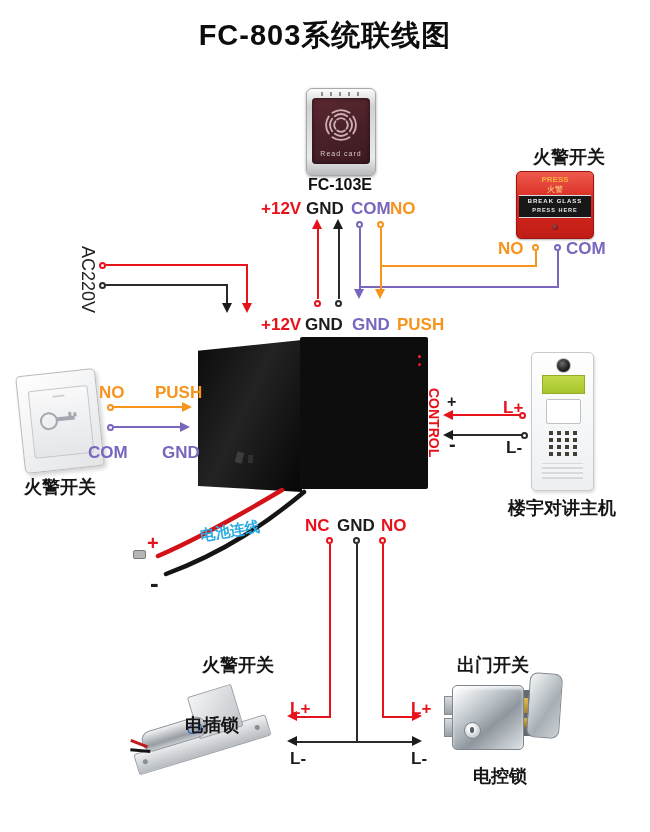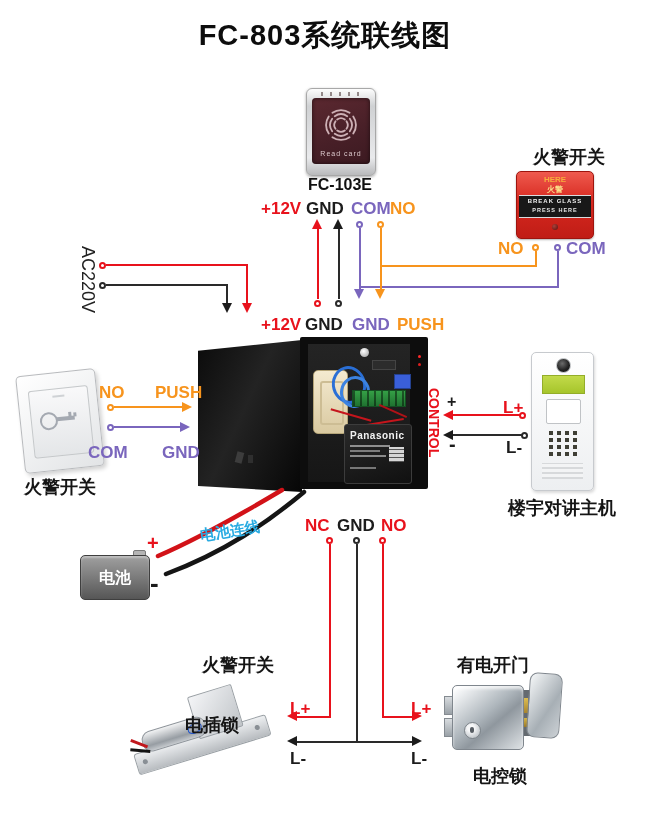--- a/index.html
+++ b/index.html
@@ -47,22 +47,22 @@
           <path d="M19.7,44.7 A18,18 0 0 0 40.3,44.7"></path>
       </svg>
       <div class="abs" style="left:0;top:52px;width:58px;text-align:center;font-size:7px;letter-spacing:1px;color:#dcc9cd">Read card</div>
     </div>
   </div>
   <div class="abs" style="left:300px;top:176px;width:80px;text-align:center;font-size:16px;font-weight:bold;color:#111">FC-103E</div>
 
   <div class="cjk" style="left:533px;top:148px">火警开关</div>
   <div class="abs" style="left:516px;top:171px;width:76px;height:66px;border-radius:5px;border:1px solid #9e140e;
               background:linear-gradient(180deg,#ef5a4e,#d6281f 45%,#c01d16);box-shadow:0 1px 2px rgba(0,0,0,.3)">
-    <div class="abs" style="left:0;top:3px;width:100%;text-align:center;font-size:8px;font-weight:bold;color:#f6ad3c">HERE</div>
-    <div class="abs" style="left:0;top:12px;width:100%;text-align:center;font-size:8px;font-weight:bold;color:#fbe08a">火警</div>
+    <div class="abs" style="left:0;top:3px;width:100%;text-align:center;font-size:8px;font-weight:bold;color:#f6ad3c">PRESS</div>
+    <div class="abs" style="left:0;top:12px;width:100%;text-align:center;font-size:8px;font-weight:normal;color:#fbe08a">火警</div>
     <div class="abs" style="left:2px;top:23px;width:72px;height:21px;background:#181818;border-top:1px solid #d9dcde;border-bottom:1px solid #d9dcde">
       <div class="abs" style="left:0;top:2px;width:100%;text-align:center;font-size:6px;font-weight:bold;color:#f2f2f2;letter-spacing:1px">BREAK GLASS</div>
       <div class="abs" style="left:0;top:11px;width:100%;text-align:center;font-size:5.5px;font-weight:bold;color:#e8e8e8;letter-spacing:1px">PRESS HERE</div>
     </div>
     <div class="abs" style="left:35px;top:52px;width:6px;height:6px;border-radius:50%;background:radial-gradient(circle at 35% 35%,#a8423c,#5d0f0b)"></div>
   </div>
 
   <div class="term t-org" style="left:532px;top:244px"></div>
   <div class="term t-pur" style="left:554px;top:244px"></div>
   <div class="wv bg-org" style="left:535px;top:251px;height:16px"></div>
@@ -107,44 +107,20 @@
   <div class="wh bg-blk" style="left:106px;top:284px;width:122px"></div>
   <div class="wv bg-blk" style="left:226px;top:284px;height:20px"></div>
   <div class="ah down blk" style="left:222px;top:303px"></div>
 
   <div class="abs" style="left:198px;top:340px;width:104px;height:152px;background:linear-gradient(115deg,#0b0b0b,#232323 45%,#060606);
               clip-path:polygon(0 7%,100% 0,100% 100%,0 96%)">
     <div class="abs" style="left:38px;top:112px;width:7px;height:11px;background:#3d3d3d;transform:rotate(15deg)"></div>
     <div class="abs" style="left:50px;top:115px;width:5px;height:8px;background:#2f2f2f"></div>
   </div>
   <div class="abs" style="left:300px;top:337px;width:128px;height:152px;background:#0d0d0d;border-radius:2px">
-    <div class="abs" style="left:8px;top:7px;width:102px;height:138px;background:linear-gradient(180deg,#242424,#161616)">
-      <div class="abs" style="left:52px;top:4px;width:9px;height:9px;border-radius:50%;background:radial-gradient(circle at 40% 35%,#fff,#9a9a9a)"></div>
-      <div class="abs" style="left:64px;top:16px;width:22px;height:8px;background:#2c2c2c;border:1px solid #444"></div>
-      <div class="abs" style="left:5px;top:26px;width:33px;height:62px;border-radius:5px;background:linear-gradient(180deg,#f4ead0,#d9c9a0);border:1px solid #b4a478">
-        <div class="abs" style="left:6px;top:10px;width:20px;height:40px;border:2px solid #cdbd94;border-radius:3px"></div>
-      </div>
-      <div class="abs" style="left:24px;top:22px;width:28px;height:32px;border:3px solid #2a6fd6;border-radius:50%;transform:rotate(-15deg)"></div>
-      <div class="abs" style="left:32px;top:32px;width:24px;height:26px;border:3px solid #3b82e0;border-radius:50%;transform:rotate(10deg)"></div>
-      <div class="abs" style="left:44px;top:46px;width:52px;height:15px;background:linear-gradient(180deg,#35a046,#1f7230);border:1px solid #145022;
-                  background-image:repeating-linear-gradient(90deg,rgba(0,0,0,.45) 0 2px,transparent 2px 7px),linear-gradient(180deg,#35a046,#1f7230)"></div>
-      <div class="abs" style="left:86px;top:30px;width:15px;height:13px;background:#3a5fd9;border:1px solid #24418f"></div>
-      <div class="abs" style="left:22px;top:70px;width:42px;height:2px;background:#c5151c;transform:rotate(16deg)"></div>
-      <div class="abs" style="left:46px;top:78px;width:50px;height:2px;background:#c5151c;transform:rotate(-9deg)"></div>
-      <div class="abs" style="left:70px;top:66px;width:30px;height:2px;background:#b01217;transform:rotate(24deg)"></div>
-      <div class="abs" style="left:36px;top:80px;width:66px;height:58px;background:linear-gradient(160deg,#2a2a2a,#101010);border:1px solid #3c3c3c;border-radius:3px">
-        <div class="abs" style="left:5px;top:5px;font-size:10px;font-weight:bold;color:#f2f2f2;letter-spacing:.5px">Panasonic</div>
-        <div class="abs" style="left:5px;top:20px;width:40px;height:2px;background:#8f8f8f"></div>
-        <div class="abs" style="left:5px;top:25px;width:30px;height:2px;background:#7d7d7d"></div>
-        <div class="abs" style="left:5px;top:30px;width:36px;height:2px;background:#8a8a8a"></div>
-        <div class="abs" style="left:5px;top:42px;width:26px;height:2px;background:#777"></div>
-        <div class="abs" style="left:44px;top:22px;width:15px;height:15px;background:#d6d6d6;
-             background-image:repeating-linear-gradient(0deg,#555 0 1px,transparent 1px 4px)"></div>
-      </div>
-    </div>
     <div class="abs" style="left:118px;top:18px;width:3px;height:3px;border-radius:50%;background:#ff2a2a"></div>
     <div class="abs" style="left:118px;top:26px;width:3px;height:3px;border-radius:50%;background:#e01f1f"></div>
   </div>
 
   <div class="abs vtext red" style="left:427px;top:388px;height:82px;font-size:14px;font-weight:bold">CONTROL</div>
   <div class="lbl blk" style="left:447px;top:394px;font-size:16px">+</div>
   <div class="lbl blk" style="left:449px;top:434px;font-size:20px">-</div>
   <div class="term t-red" style="left:519px;top:412px"></div>
   <div class="wh bg-red" style="left:452px;top:414px;width:69px"></div>
   <div class="ah left red" style="left:443px;top:410px"></div>
@@ -186,24 +162,20 @@
   <div class="ah right pur" style="left:180px;top:422px"></div>
   <div class="lbl pur" style="left:88px;top:444px">COM</div>
   <div class="lbl pur" style="left:162px;top:444px">GND</div>
 
   <svg width="170" height="115" viewBox="0 0 170 115" style="position:absolute;left:145px;top:468px" fill="none" stroke-linecap="round">
     <path d="M13,88 C55,70 95,47 137,22" stroke="#d21218" stroke-width="4.5"></path>
     <path d="M21,106 C80,84 123,54 159,24" stroke="#151515" stroke-width="4.5"></path>
   </svg>
   <div class="abs blue" style="left:200px;top:522px;font-size:15px;font-weight:bold;transform:rotate(-9deg)">电池连线</div>
   <div class="abs" style="left:133px;top:550px;width:11px;height:7px;background:#b5b5b5;border:1px solid #7a7a7a;border-radius:2px"></div>
-  <div class="abs" style="left:80px;top:555px;width:68px;height:43px;border-radius:5px;border:1px solid #3f3f3f;
-              background:linear-gradient(180deg,#a0a0a0,#565656);box-shadow:inset 0 2px 2px rgba(255,255,255,.35)">
-    <div class="abs" style="left:0;top:12px;width:100%;text-align:center;font-size:16px;font-weight:bold;color:#fff">电池</div>
-  </div>
   <div class="lbl red" style="left:147px;top:533px;font-size:20px">+</div>
   <div class="lbl blk" style="left:150px;top:570px;font-size:26px">-</div>
 
   <div class="lbl red" style="left:305px;top:517px">NC</div>
   <div class="lbl blk" style="left:337px;top:517px">GND</div>
   <div class="lbl red" style="left:381px;top:517px">NO</div>
   <div class="term t-red" style="left:326px;top:537px"></div>
   <div class="term t-blk" style="left:353px;top:537px"></div>
   <div class="term t-red" style="left:379px;top:537px"></div>
 
@@ -238,21 +210,21 @@
       <div class="abs" style="left:12px;top:30px;width:64px;height:19px;border-radius:9px;border:1px solid #8f959b;
                   background:linear-gradient(180deg,#f1f2f3,#979da3 70%,#c6cace)">
         <div class="abs" style="left:46px;top:5px;width:13px;height:8px;border:1.5px solid #2255cc;border-radius:50%;transform:rotate(-12deg)"></div>
       </div>
       <div class="abs" style="left:0px;top:38px;width:18px;height:2.5px;background:#c1181d;transform:rotate(38deg)"></div>
       <div class="abs" style="left:-2px;top:45px;width:20px;height:2.5px;background:#141414;transform:rotate(22deg)"></div>
     </div>
   </div>
   <div class="cjk" style="left:185px;top:716px">电插锁</div>
 
-  <div class="cjk" style="left:457px;top:656px">有电开门</div>
+  <div class="cjk" style="left:457px;top:656px">出门开关</div>
   <div class="abs" style="left:436px;top:668px;width:130px;height:86px">
     <div class="abs" style="left:8px;top:28px;width:10px;height:17px;background:linear-gradient(180deg,#d8dcdf,#9aa1a7);border:1px solid #858b91"></div>
     <div class="abs" style="left:8px;top:50px;width:10px;height:17px;background:linear-gradient(180deg,#d8dcdf,#9aa1a7);border:1px solid #858b91"></div>
     <div class="abs" style="left:83px;top:22px;width:12px;height:46px;background:#646a70"></div>
     <div class="abs" style="left:85px;top:30px;width:7px;height:15px;background:linear-gradient(180deg,#dcbd52,#a8842e)"></div>
     <div class="abs" style="left:85px;top:50px;width:7px;height:9px;background:linear-gradient(180deg,#d3b449,#9c7a29)"></div>
     <div class="abs" style="left:92px;top:5px;width:31px;height:63px;border-radius:8px;border:1px solid #7f868d;transform:rotate(4deg);
                 background:linear-gradient(120deg,#f6f8f9,#a7afb5 60%,#ccd1d5)"></div>
     <div class="abs" style="left:16px;top:17px;width:70px;height:63px;border-radius:5px;border:1px solid #7f868d;
                 background:linear-gradient(140deg,#fbfcfd 5%,#aeb6bc 45%,#8f979e 60%,#dfe3e6);

